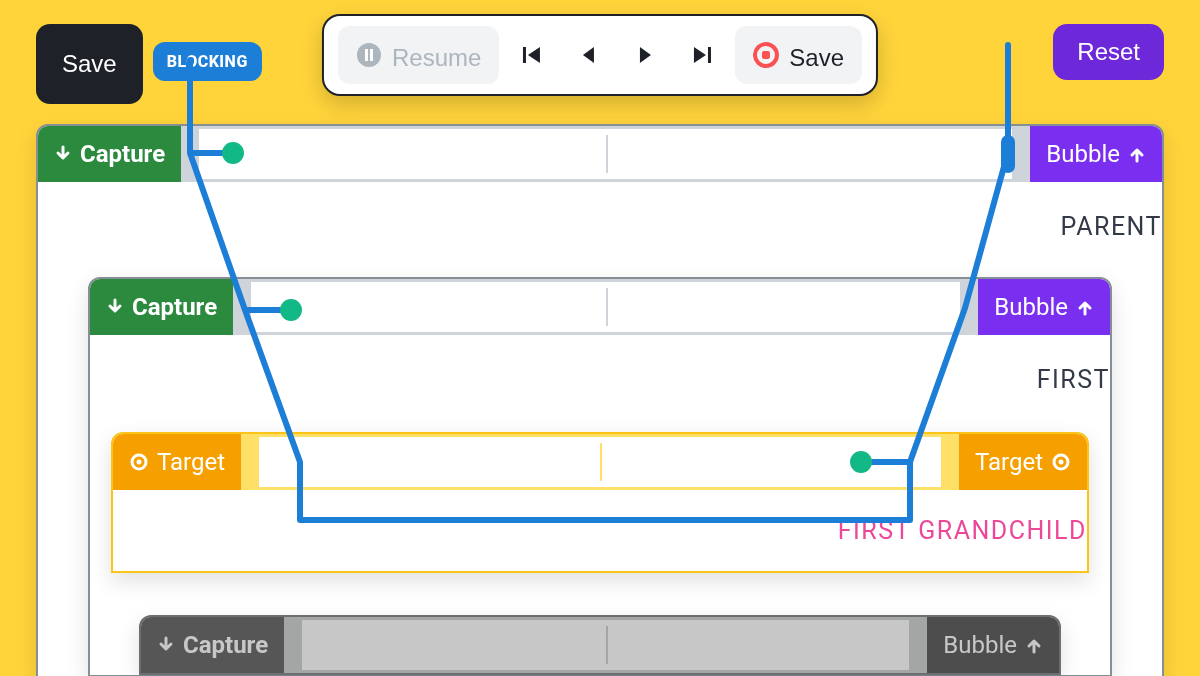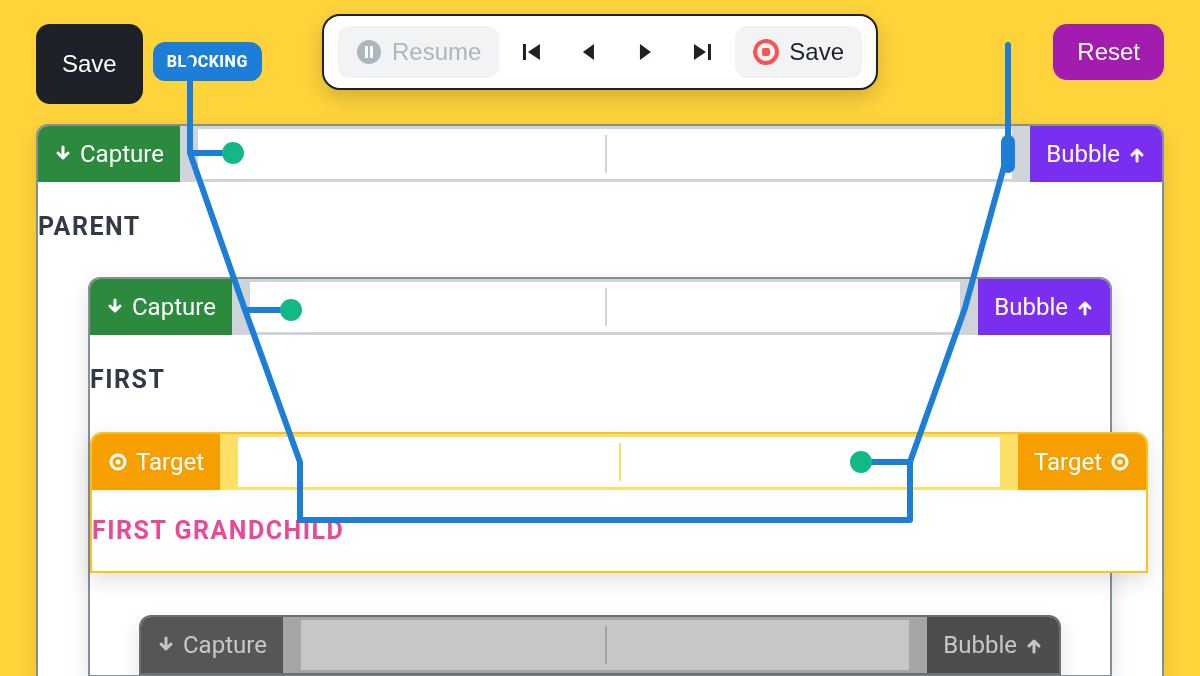--- a/index.html
+++ b/index.html
@@ -62,28 +62,28 @@
     border-radius: 12px;
     padding: 12px 18px;
     display: flex;
     align-items: center;
     gap: 10px;
     cursor: pointer;
     color: #1e2127;
   }
   .ctrl.resume { color: #adb5bd; }
   .ctrl.nav { background: transparent; padding: 10px 14px; }
-  .ctrl .lbl { font-size: 24px; font-weight: 400; }
+  .ctrl .lbl { font-size: 24px; font-weight: 400; margin-top: 6px; }
   .ctrl.resume .lbl { color: #adb5bd; }
 
   .btn-reset {
     position: absolute;
     right: 36px;
     top: 24px;
-    background: #a21caf;
+    background: #6d28d9;
     color: #fff;
     border: none;
     border-radius: 14px;
     padding: 14px 24px;
     font-size: 24px;
     font-weight: 500;
     cursor: pointer;
   }
 
   
@@ -97,41 +97,41 @@
   .node {
     background: #fff;
     border-radius: 12px 12px 0 0;
     border: 2px solid #868e96;
     box-shadow: 0 8px 22px rgba(0,0,0,0.12);
     position: relative;
     margin: 0 auto;
   }
   .node.parent { width: 1128px; }
   .node.child  { width: 1024px; margin-top: 18px; }
-  .node.grand  { width: 1058px; margin-top: 20px; border-color: #fcc419; }
+  .node.grand  { width: 978px; margin-top: 20px; border-color: #fcc419; }
   .node.grand2 { width: 922px; margin-top: 42px; filter: grayscale(0.9) brightness(0.78); }
 
   .header {
     display: flex;
     align-items: stretch;
     height: 56px;
   }
   .tab {
     display: flex;
     align-items: center;
     gap: 8px;
     padding: 0 16px;
     color: #fff;
     font-size: 24px;
     font-weight: 400;
     white-space: nowrap;
   }
   .tab.left  { border-radius: 10px 0 0 0; }
   .tab.right { border-radius: 0 10px 0 0; margin-left: auto; }
-  .capture { background: #2b8a3e; }
+  .capture { background: #2b8a3e; font-weight: bold; }
   .bubble  { background: #7a2ff0; }
   .target  { background: #f59f00; }
   .node.grand2 .capture { background: #6b6f73; }
   .node.grand2 .bubble  { background: #5f6367; }
 
   .gutter {
     width: 18px;
     background: #ced4da;
   }
   .track {
@@ -150,26 +150,26 @@
     content: "";
     position: absolute;
     top: 6px; bottom: 6px;
     left: 50%;
     width: 2px;
     background: #ced4da;
   }
   .node.grand .track::after { background: #ffe066; }
 
   .title {
-    text-align: left;
+    text-align: right;
     font-size: 25px;
     letter-spacing: 1.5px;
     color: #333a47;
     padding: 30px 0 18px;
-    font-weight: 700;
+    font-weight: 400;
   }
   .node.grand .title { color: #ec4899; padding: 26px 0 26px; }
 
   .inner { padding: 0 0 0 0; }
 
   
   svg.overlay {
     position: absolute;
     top: 0; left: 0;
     width: 1200px; height: 676px;

